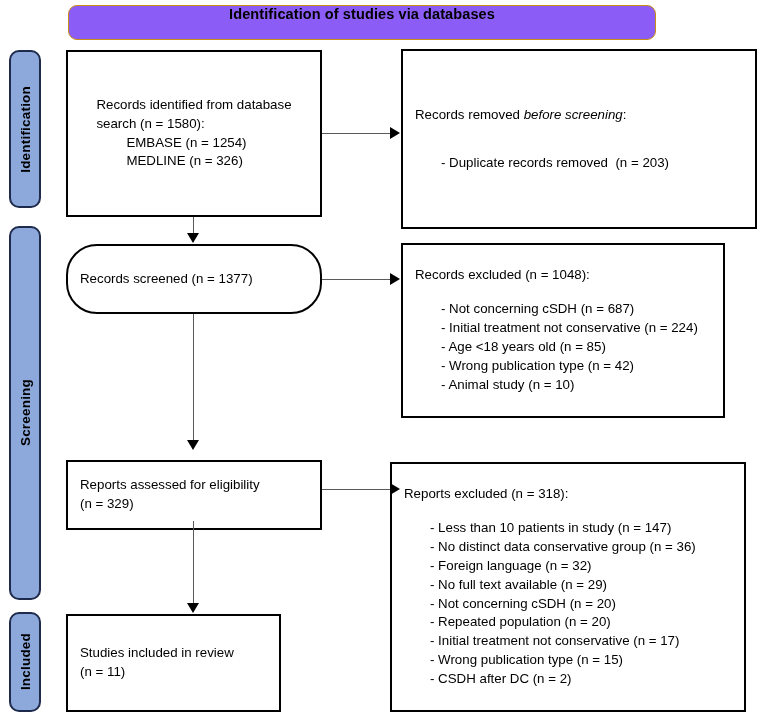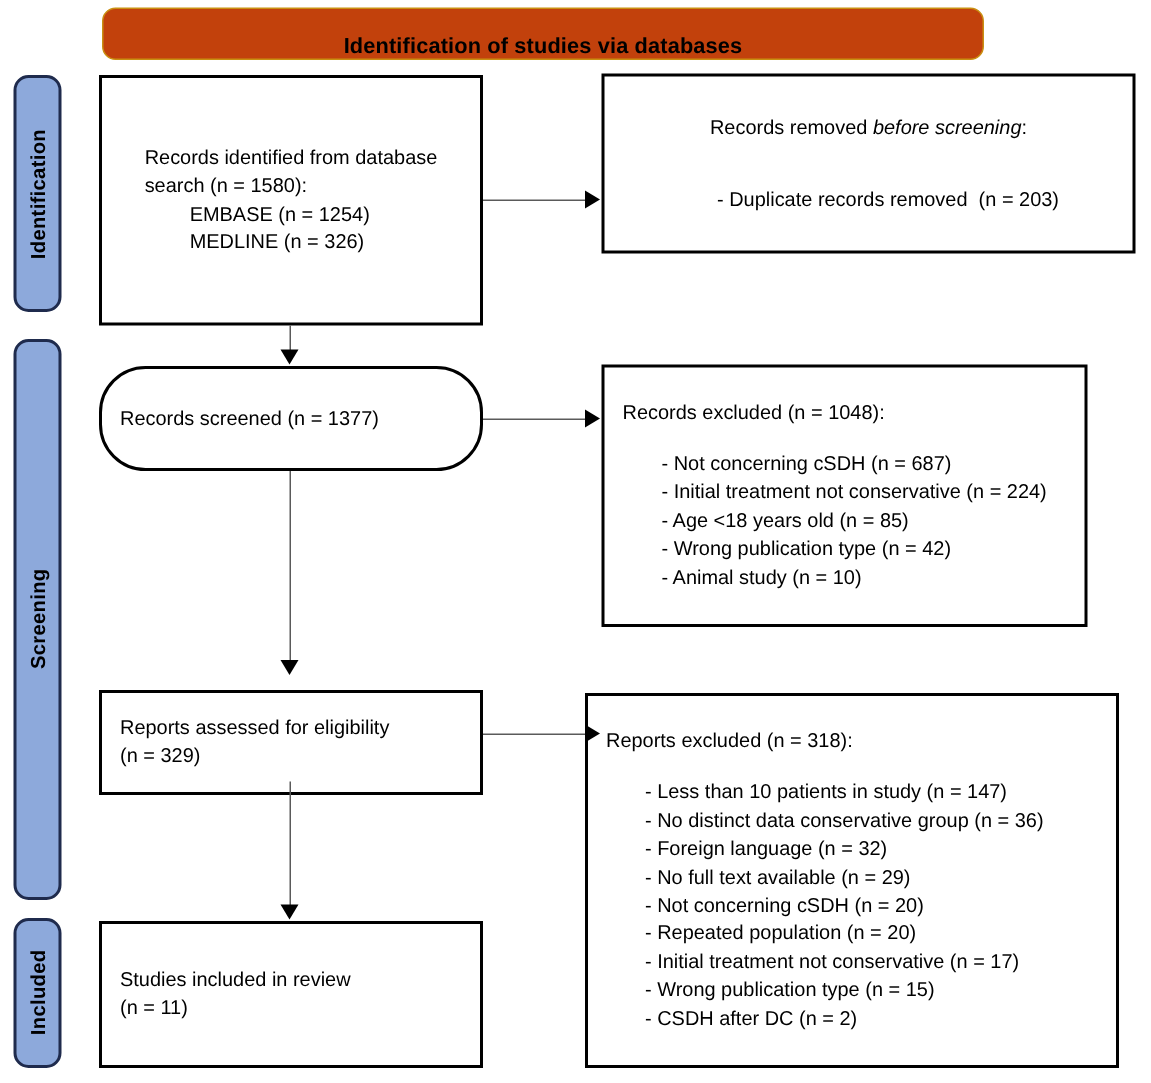--- a/index.html
+++ b/index.html
@@ -16,25 +16,25 @@
     width: 767px;
     height: 722px;
     background: #ffffff;
     overflow: hidden;
   }
 
   
   .banner {
     position: absolute;
     box-sizing: border-box;
-    background: #c2410c;
+    background: #8b5cf6;
     border: 1.5px solid #C98F12;
     border-radius: 9px;
     display: flex;
-    align-items: flex-end;
+    align-items: flex-start;
     justify-content: center;
     font-weight: bold;
     font-size: 14.5px;
     letter-spacing: 0.1px;
     color: #000;
   }
 
   
   .phase {
     position: absolute;
@@ -127,21 +127,21 @@
 
   <div class="box" style="left:66px; top:50px; width:256px; height:167px;align-items:center;">
     <div class="body">
       <div class="ln">Records identified from database</div>
       <div class="ln">search (n = 1580):</div>
       <div class="ln indent">EMBASE (n = 1254)</div>
       <div class="ln indent">MEDLINE (n = 326)</div>
     </div>
   </div>
 
-  <div class="box" style="left:401px; top:49px; width:356px; height:120px;text-align:center;">
+  <div class="box" style="left:401px; top:49px; width:356px; height:180px;">
     <div class="body">
       <div class="ln"><span>Records removed </span><span class="it">before screening</span><span>:</span></div>
       <div class="gap"></div>
       <div class="bullets">
         <span class="ln">- Duplicate records removed  (n = 203)</span>
       </div>
     </div>
   </div>
 
   <div class="box" style="left:66px; top:244px; width:256px; height:70px;border-radius:31px;">
@@ -180,21 +180,21 @@
         <span class="ln">- No full text available (n = 29)</span>
         <span class="ln">- Not concerning cSDH (n = 20)</span>
         <span class="ln">- Repeated population (n = 20)</span>
         <span class="ln">- Initial treatment not conservative (n = 17)</span>
         <span class="ln">- Wrong publication type (n = 15)</span>
         <span class="ln">- CSDH after DC (n = 2)</span>
       </div>
     </div>
   </div>
 
-  <div class="box" style="left:66px; top:614px; width:256px; height:98px;">
+  <div class="box" style="left:66px; top:614px; width:215px; height:98px;">
     <div class="body">
       <div class="ln">Studies included in review</div>
       <div class="ln">(n = 11)</div>
     </div>
   </div>
 
   <div class="vline" style="left:193px; top:217px; height:18px;"></div>
   <div class="arrow-down" style="left:187px; top:233px;"></div>
 
   <div class="hline" style="left:322px; top:133px; width:69px;"></div>

